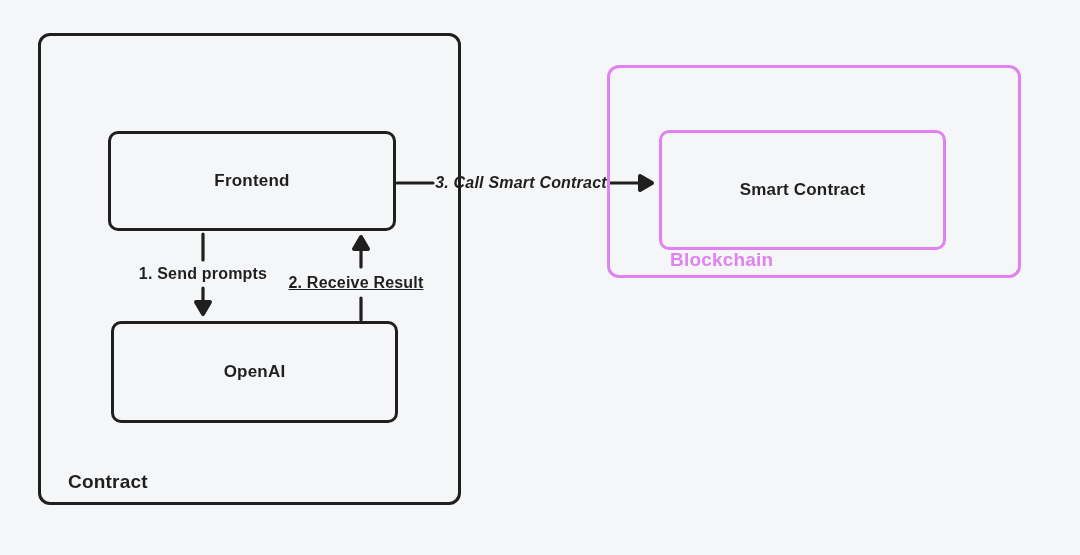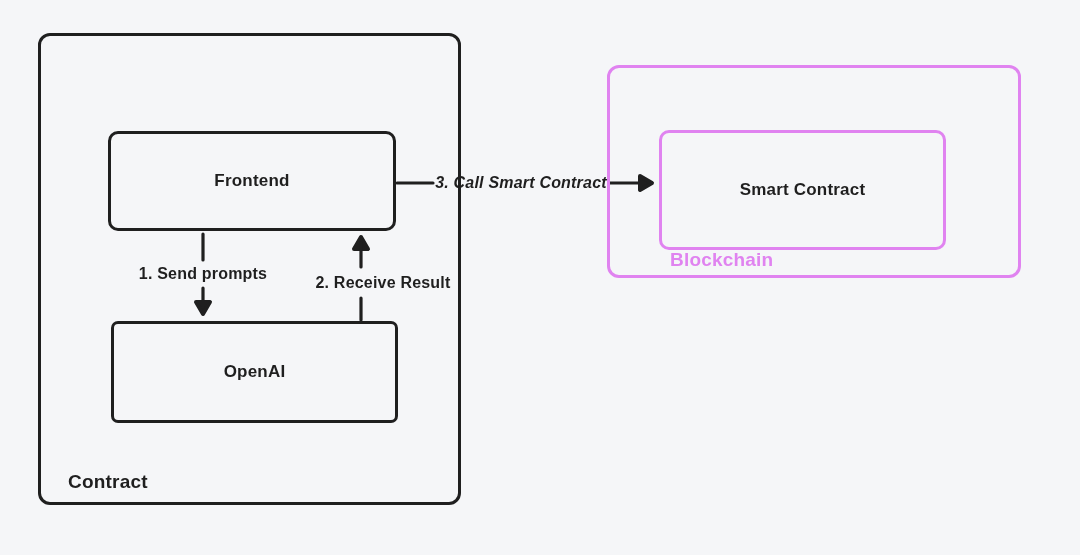--- a/index.html
+++ b/index.html
@@ -79,26 +79,26 @@
     font-size: 16px;
     font-weight: 600;
     color: var(--dark);
     white-space: nowrap;
     letter-spacing: 0.2px;
   }
   
   .offchain-box   { left: 38px;  top: 33px;  width: 423px; height: 472px; }
   .offchain-label { left: 68px;  top: 471px; }
   .frontend-node  { left: 108px; top: 131px; width: 288px; height: 100px; }
-  .openai-node    { left: 111px; top: 321px; width: 287px; height: 102px; border-radius: 7px; }
+  .openai-node    { left: 111px; top: 321px; width: 287px; height: 102px; }
   .blockchain-box   { left: 607px; top: 65px; width: 414px; height: 213px; }
   .blockchain-label { left: 627px; top: 249px; margin-left: 43px; }
   .smart-contract-node { left: 659px; top: 130px; width: 287px; height: 120px; }
   .label-send-prompts   { left: 203px; top: 274px; }
-  .label-receive-result { left: 383px; top: 283px; }
+  .label-receive-result { left: 356px; top: 283px; text-decoration: underline; }
   .label-call-contract  { left: 521px; top: 183px; font-style: italic; }
 </style>
 </head>
 <body>
 
 <div class="canvas">
 
   <svg class="edges-layer" viewBox="0 0 1080 555">
 
     <g>

